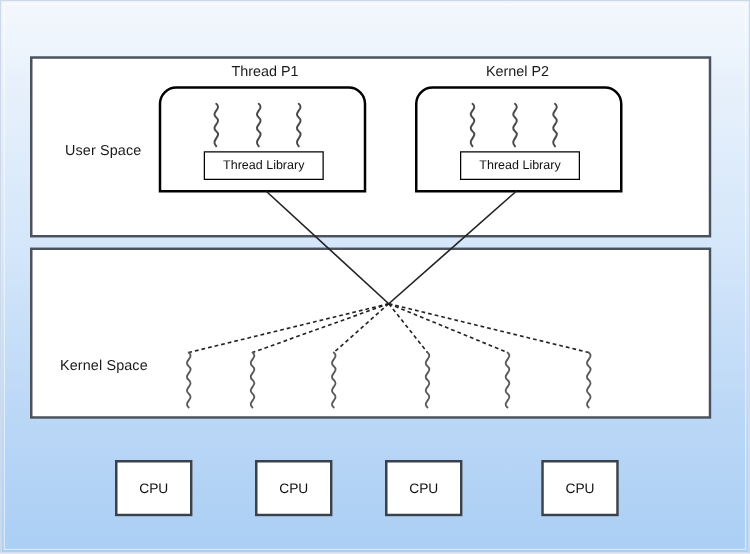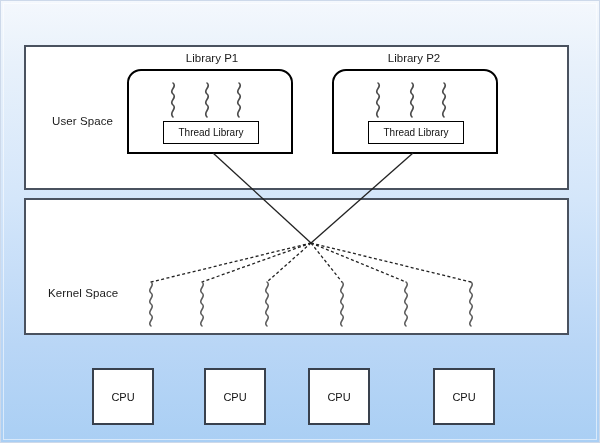--- a/index.html
+++ b/index.html
@@ -90,21 +90,21 @@
     background: #ffffff;
     border: 2px solid #39414d;
     box-sizing: border-box;
     display: flex;
     align-items: center;
     justify-content: center;
     font-size: 11px;
     color: #111111;
     top: 367px;
     width: 62px;
-    height: 57px;
+    height: 45px;
   }
   #cpu-0 { left: 91px; }
   #cpu-1 { left: 203px; }
   #cpu-2 { left: 307px; }
   #cpu-3 { left: 432px; }
 
   #lines-layer {
     position: absolute;
     left: 0; top: 0;
     width: 600px; height: 443px;
@@ -117,34 +117,34 @@
 <div id="canvas">
 
   <div id="frame-highlight"></div>
 
   <div class="region-box" id="user-space-box"></div>
   <div class="region-label" id="user-space-label">User Space</div>
 
   <div class="region-box" id="kernel-space-box"></div>
   <div class="region-label" id="kernel-space-label">Kernel Space</div>
 
-  <div class="process-title" id="process-p1-title">Library P1</div>
+  <div class="process-title" id="process-p1-title">Thread P1</div>
   <div class="process-box" id="process-p1-box"></div>
 
   <svg class="squiggle" style="left:166px; top:80px;" width="84" height="40" viewBox="0 0 84 40">
     <g fill="none" stroke="#4a4a4a" stroke-width="1.6" stroke-linecap="round">
       <path d="M6 2 C11 6, 1 9, 6 13 C11 17, 1 20, 6 24 C11 28, 1 31, 6 36"></path>
       <path d="M40 2 C45 6, 35 9, 40 13 C45 17, 35 20, 40 24 C45 28, 35 31, 40 36"></path>
       <path d="M72 2 C77 6, 67 9, 72 13 C77 17, 67 20, 72 24 C77 28, 67 31, 72 36"></path>
     </g>
   </svg>
 
   <div class="thread-lib-box" id="thread-lib-p1">Thread Library</div>
 
-  <div class="process-title" id="process-p2-title">Library P2</div>
+  <div class="process-title" id="process-p2-title">Kernel P2</div>
   <div class="process-box" id="process-p2-box"></div>
 
   <svg class="squiggle" style="left:371px; top:80px;" width="84" height="40" viewBox="0 0 84 40">
     <g fill="none" stroke="#4a4a4a" stroke-width="1.6" stroke-linecap="round">
       <path d="M6 2 C11 6, 1 9, 6 13 C11 17, 1 20, 6 24 C11 28, 1 31, 6 36"></path>
       <path d="M40 2 C45 6, 35 9, 40 13 C45 17, 35 20, 40 24 C45 28, 35 31, 40 36"></path>
       <path d="M72 2 C77 6, 67 9, 72 13 C77 17, 67 20, 72 24 C77 28, 67 31, 72 36"></path>
     </g>
   </svg>
 

